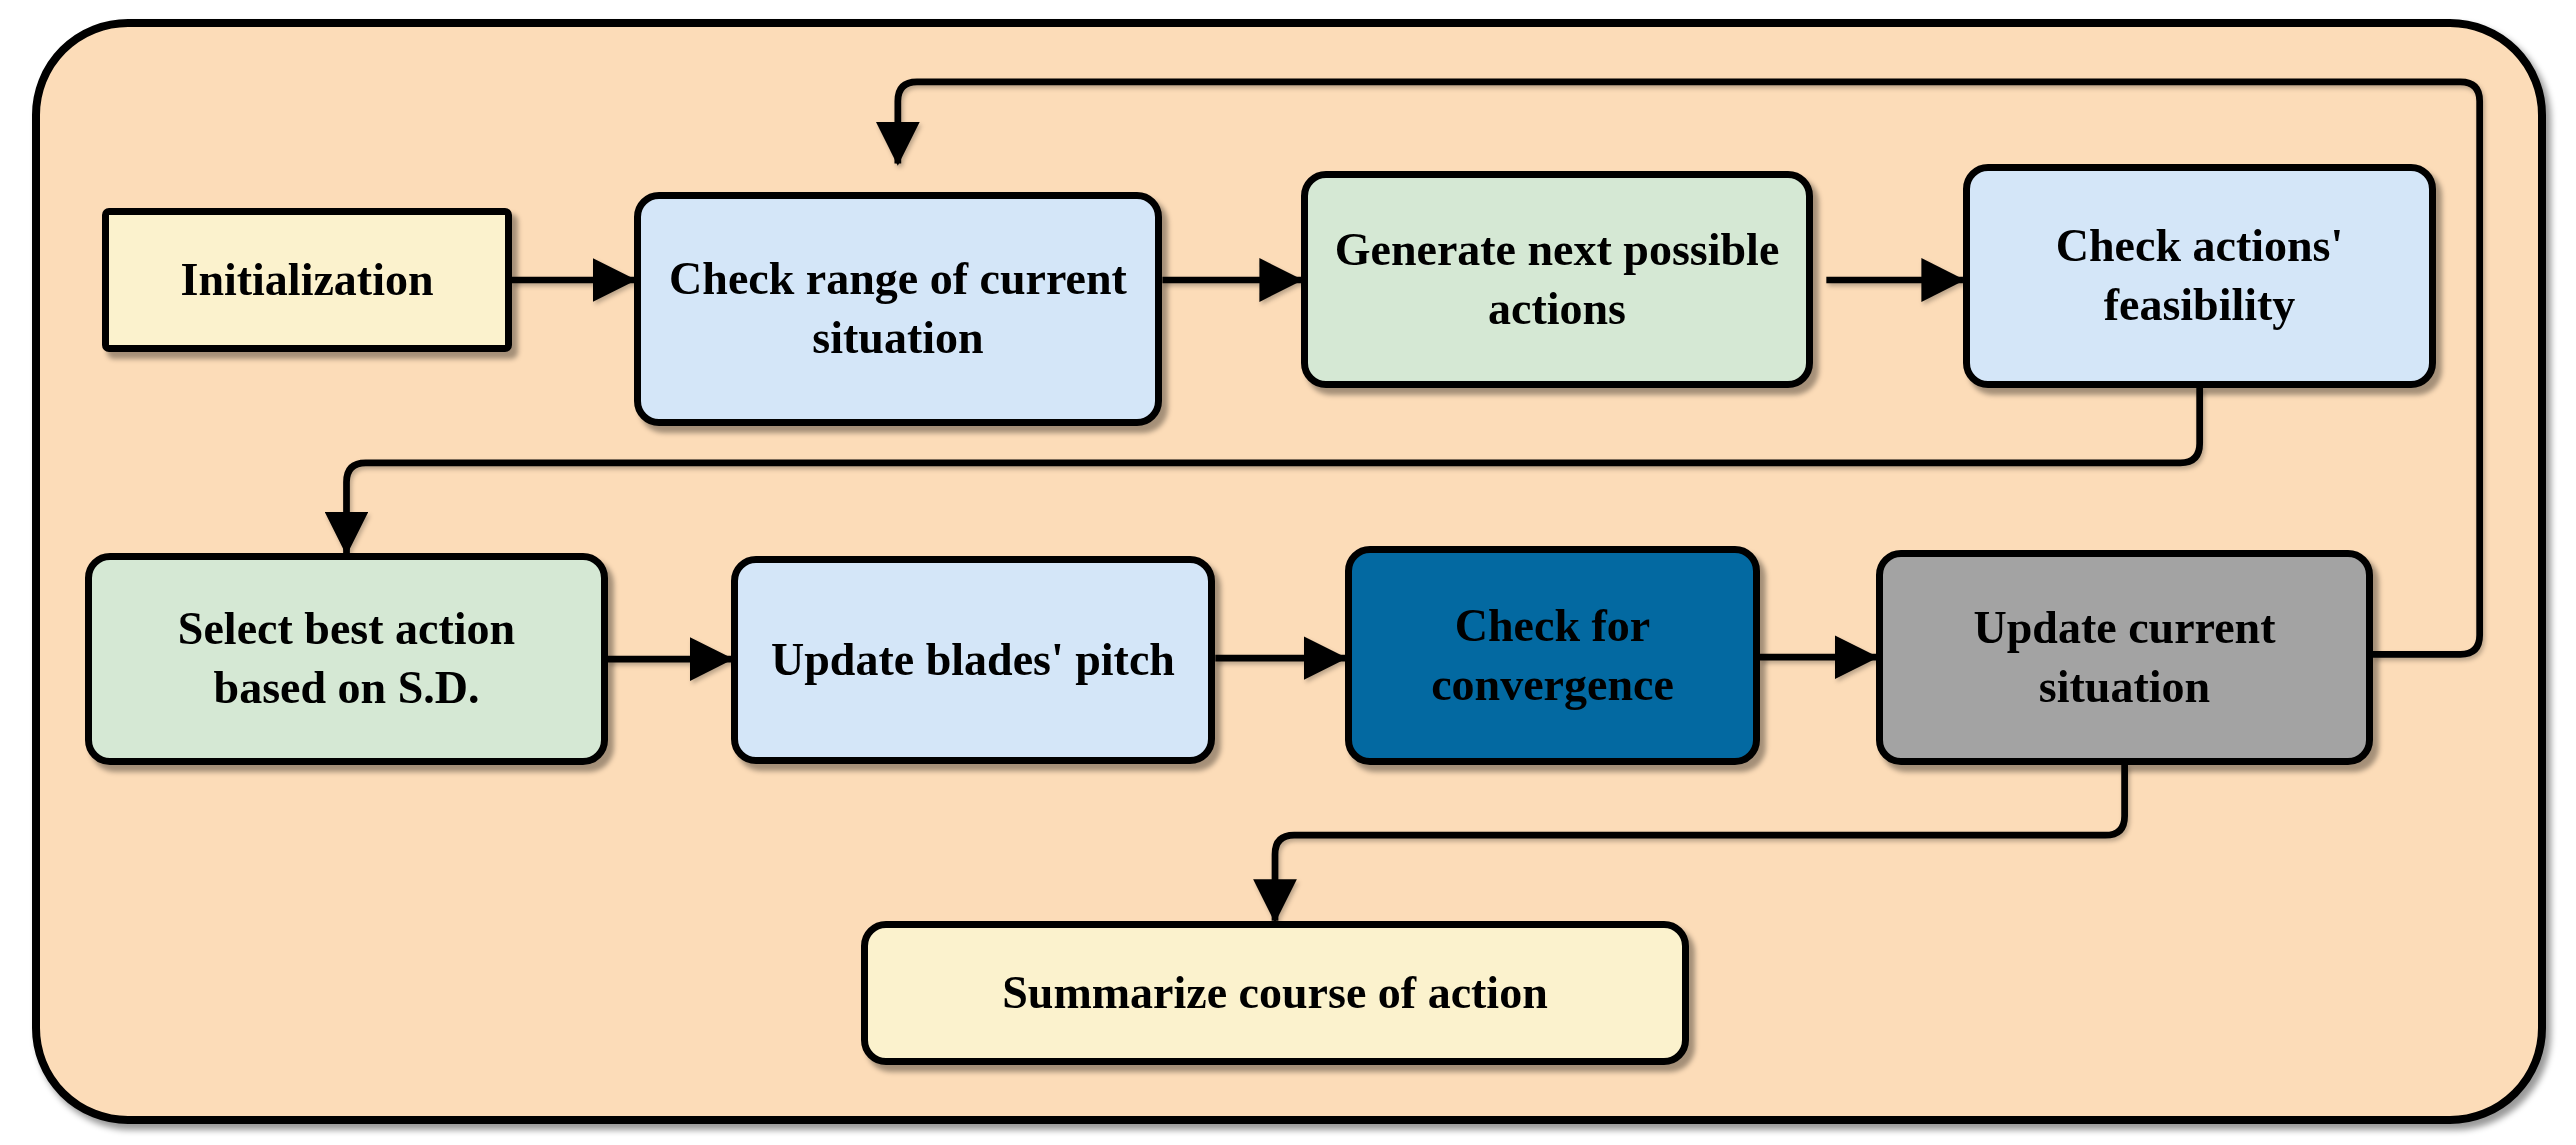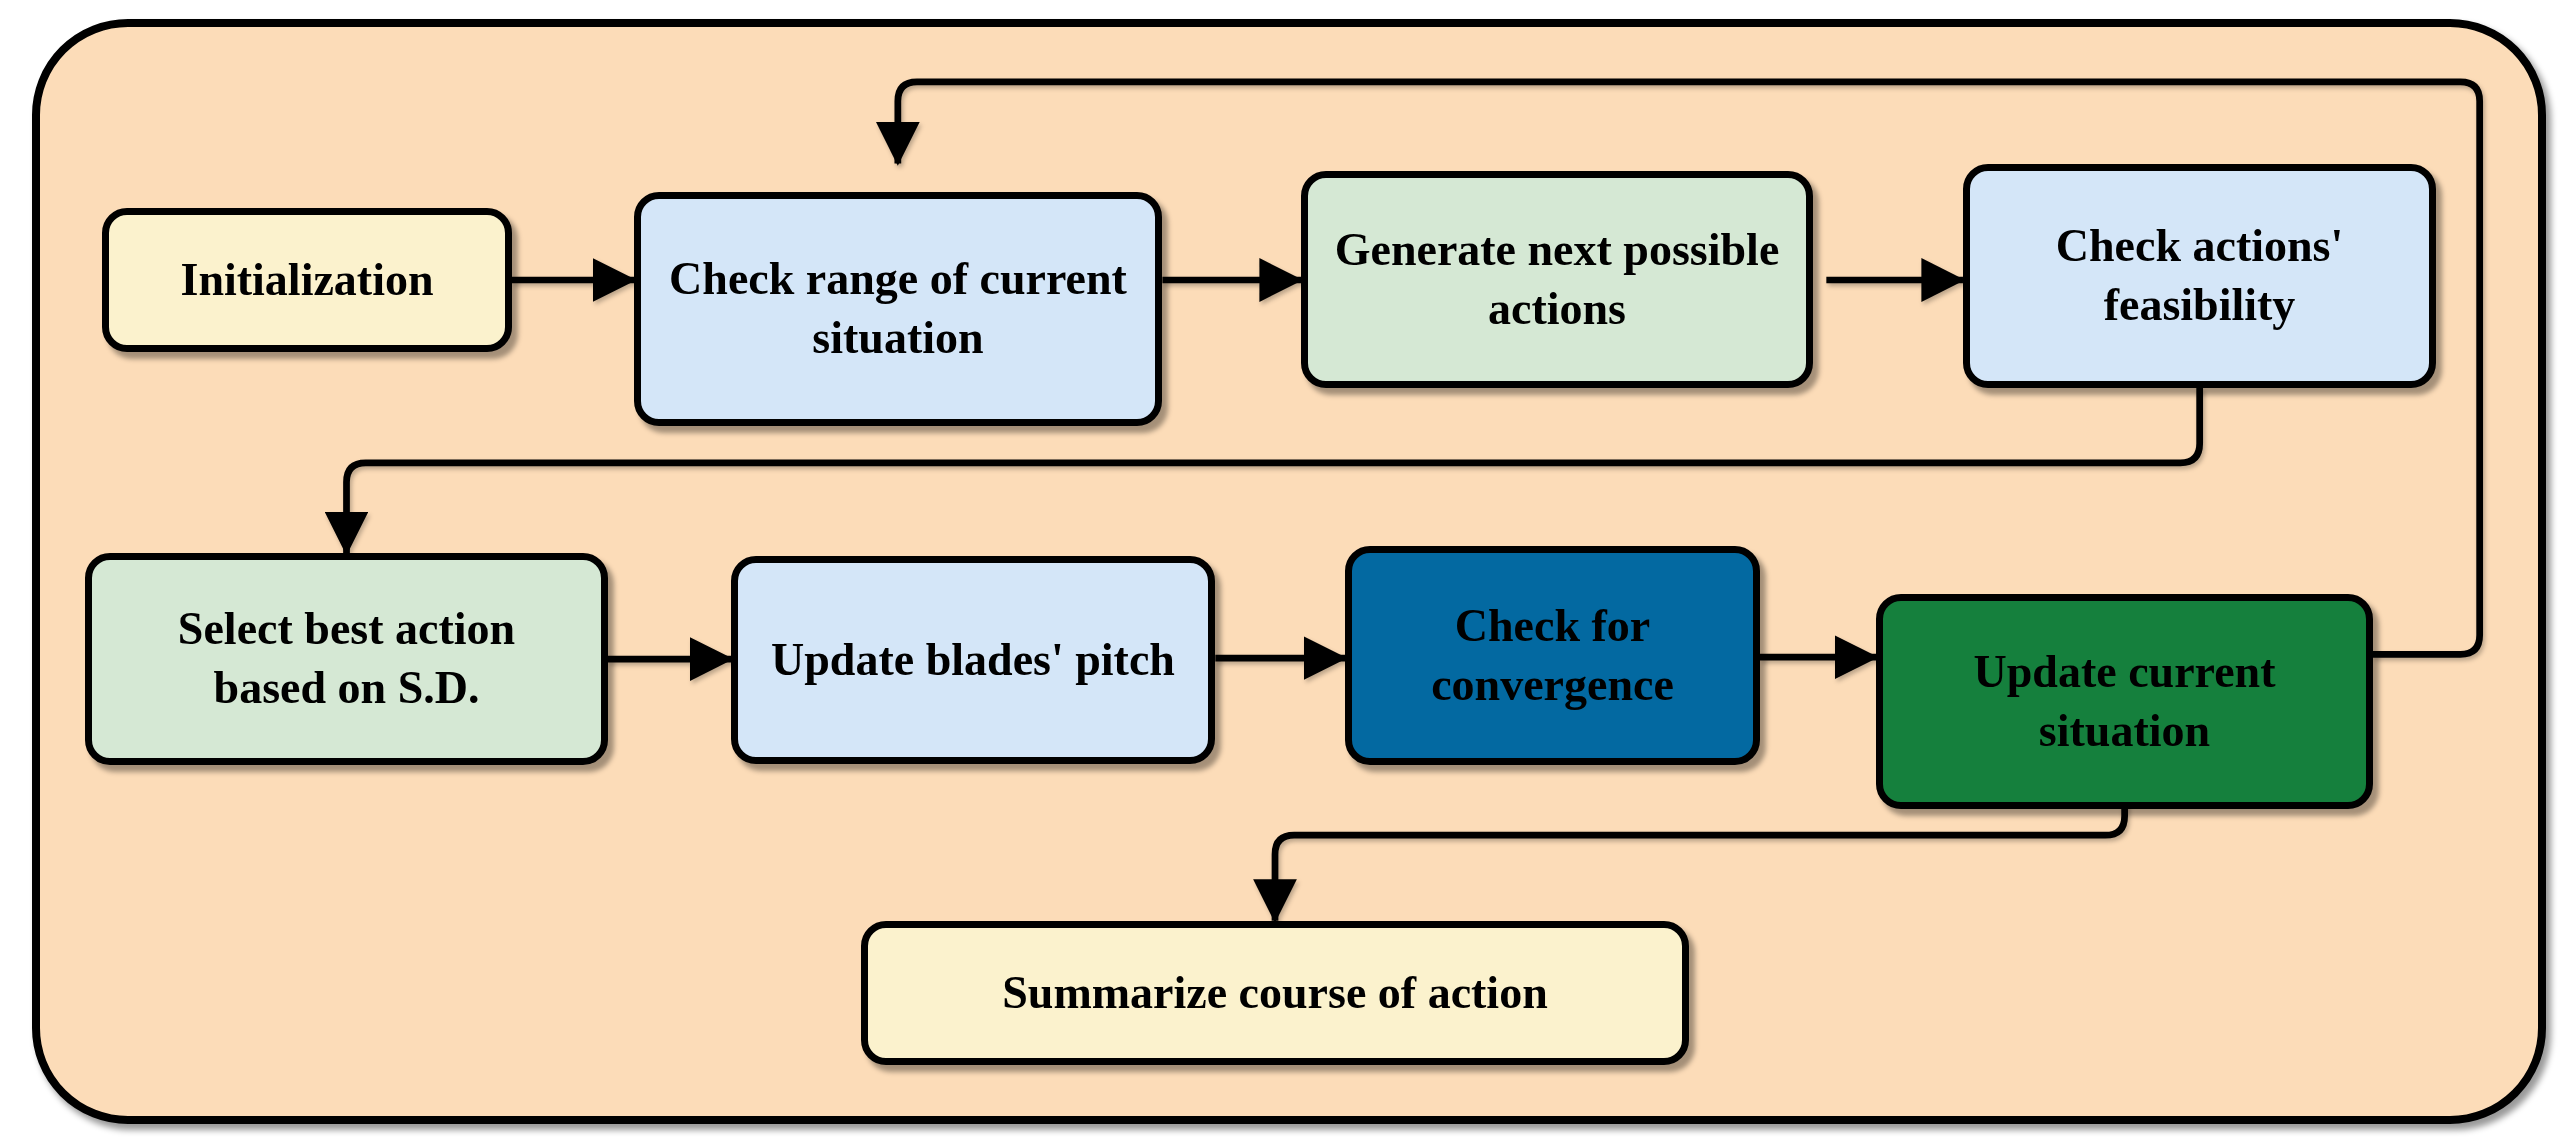--- a/index.html
+++ b/index.html
@@ -44,21 +44,21 @@
     align-items: center;
     justify-content: center;
     text-align: center;
     font-weight: bold;
     font-size: 46px;
     line-height: 1.28;
     color: #000000;
     padding: 0 25px;
     box-shadow: 5.8px 6.7px 5.8px rgba(0,0,0,0.35);
   }
-  .n-init          { left: 102px;  top: 208px; width: 410px; height: 144px; }
+  .n-init          { left: 102px;  top: 208px; width: 410px; height: 144px; border-radius: 7px; }
   .n-check-range   { left: 634px;  top: 164px; width: 528px; height: 234px; margin-top: 28px; }
   .n-generate      { left: 1301px; top: 171px; width: 512px; height: 217px; }
   .n-feasibility   { left: 1963px; top: 164px; width: 473px; height: 224px; text-align: center; }
   .n-select-best   { left: 85px;   top: 553px; width: 523px; height: 212px; }
   .n-update-blades { left: 731px;  top: 556px; width: 484px; height: 208px; }
   .n-convergence   { left: 1345px; top: 546px; width: 415px; height: 219px; }
   .n-update-sit    { left: 1876px; top: 550px; width: 497px; height: 215px; }
   .n-summarize     { left: 861px;  top: 921px; width: 828px; height: 144px; text-align: right; }
 </style>
 </head>
@@ -101,18 +101,18 @@
   <div class="node n-generate" style="background-color: rgb(213, 232, 212);">Generate next possible actions</div>
 
   <div class="node n-feasibility" style="background-color: rgb(212, 230, 248);">Check actions' feasibility</div>
 
   <div class="node n-select-best" style="background-color: rgb(213, 232, 212);">Select best action based on S.D.</div>
 
   <div class="node n-update-blades" style="background-color: rgb(212, 230, 248);">Update blades' pitch</div>
 
   <div class="node n-convergence" style="background-color: #0369a1;">Check for convergence</div>
 
-  <div class="node n-update-sit" style="background-color: #15803d; margin-top: 44px;">Update current situation</div>
+  <div class="node n-update-sit" style="background-color: #a3a3a3;">Update current situation</div>
 
   <div class="node n-summarize" style="background-color: rgb(251, 242, 205);">Summarize course of action</div>
 
 </div>
 
 
 </body></html>

